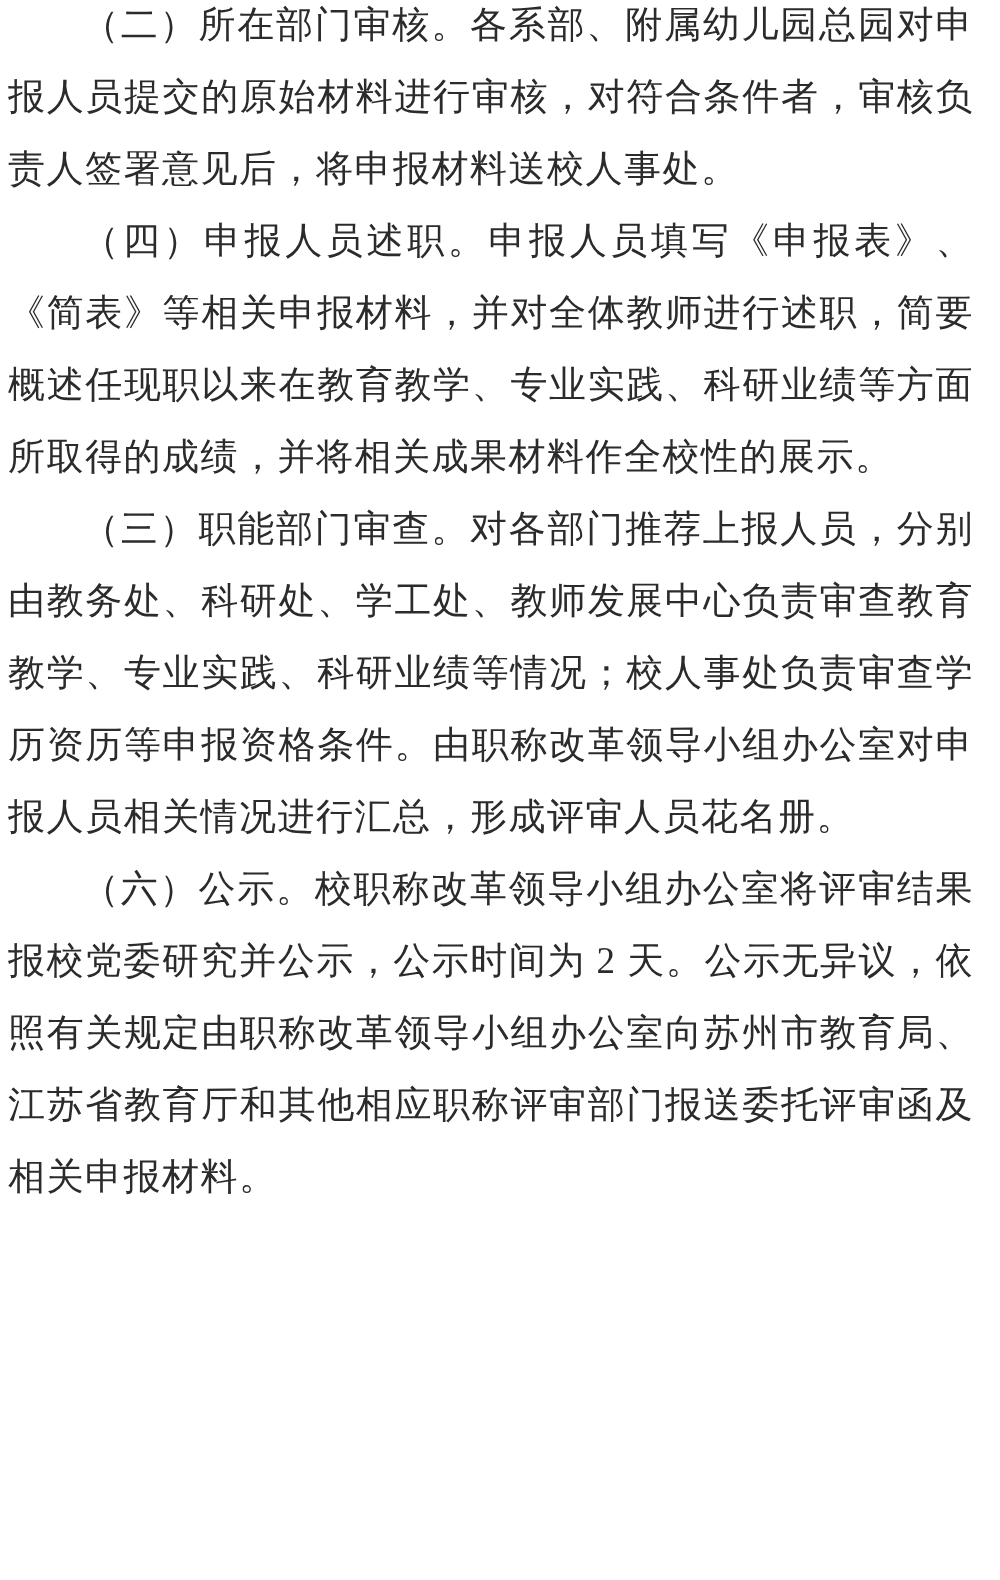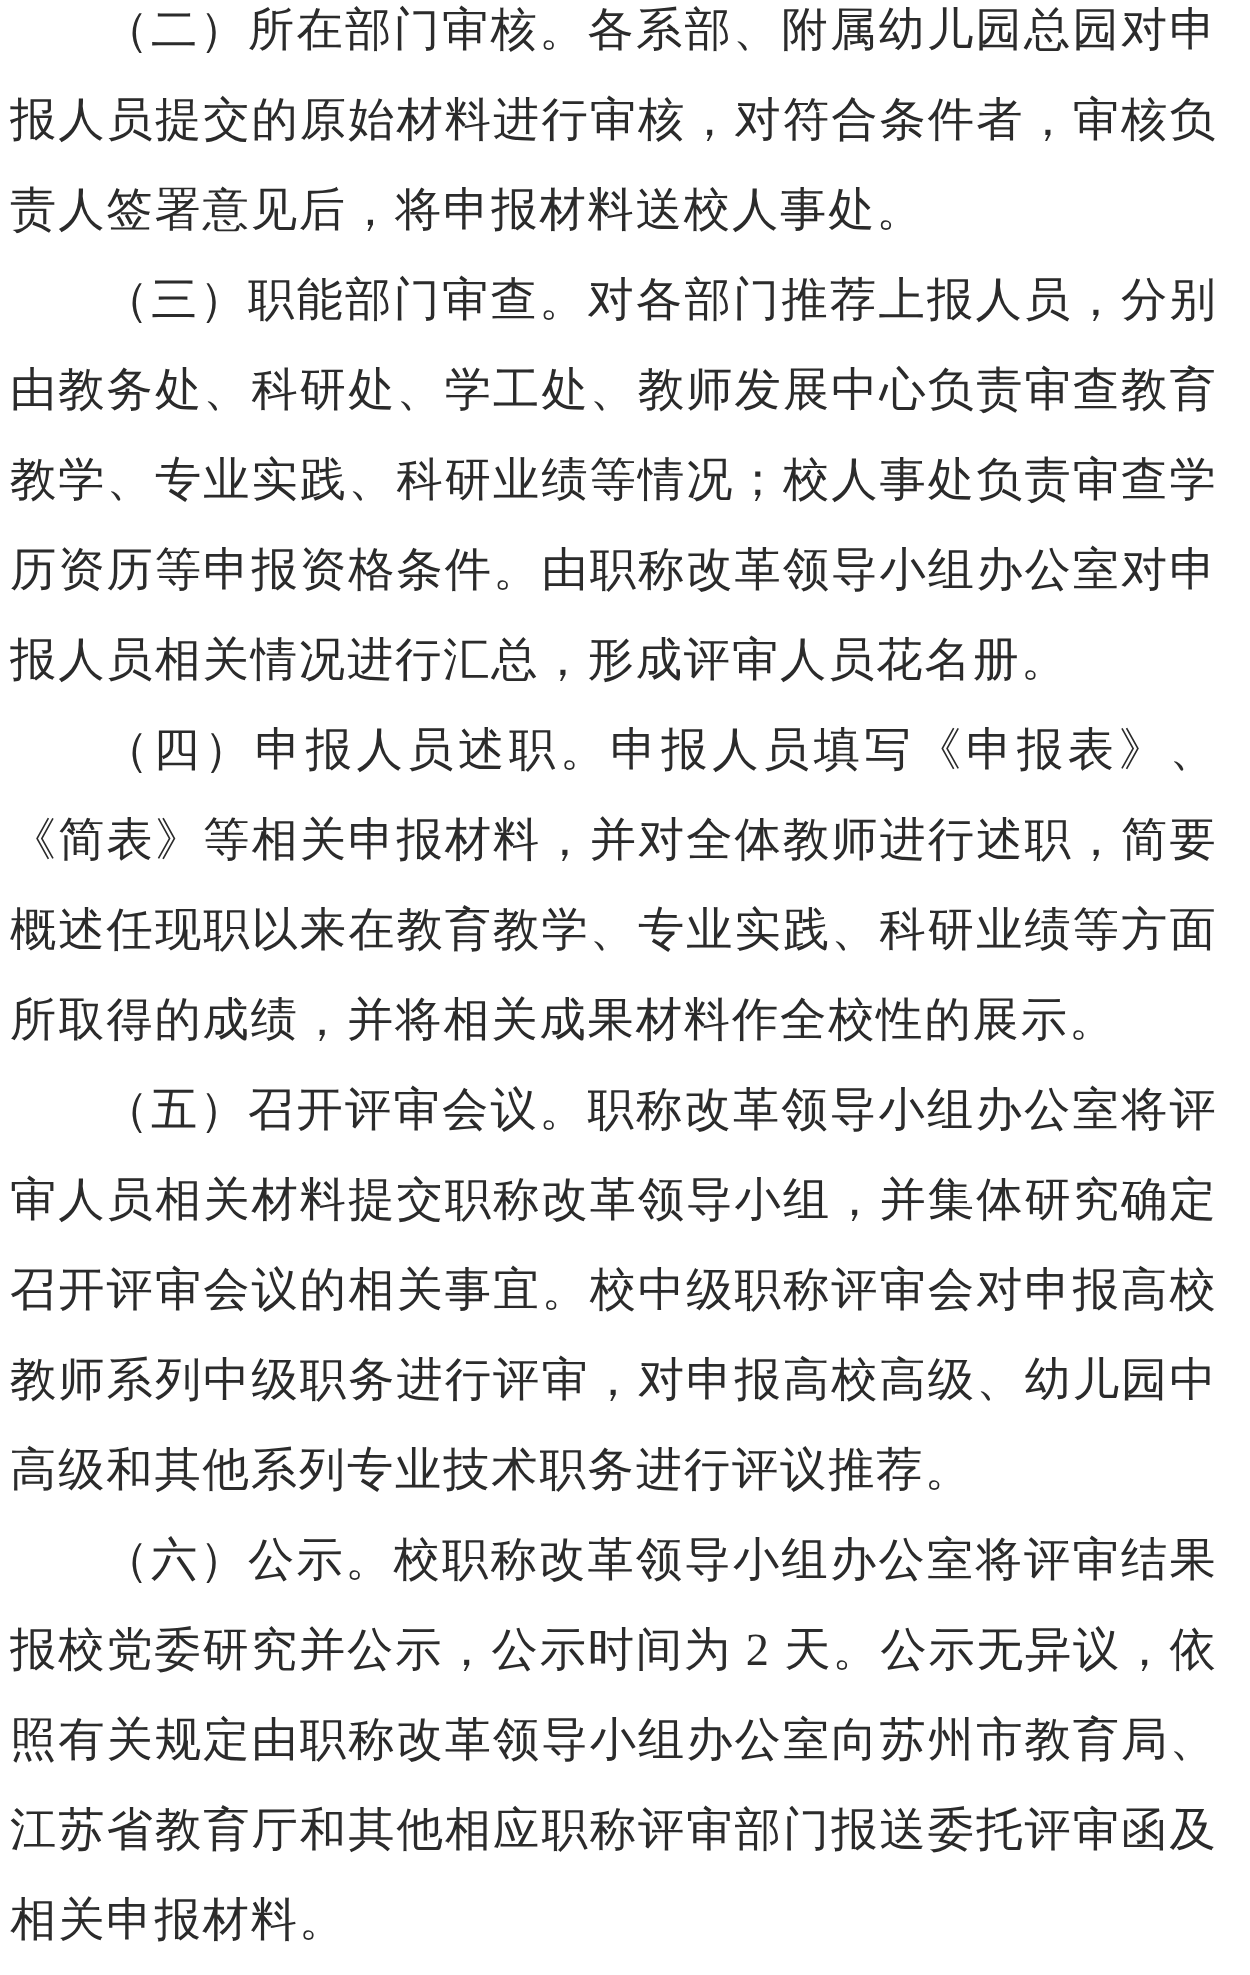--- a/index.html
+++ b/index.html
@@ -34,17 +34,16 @@
     text-justify: inter-character;
     text-indent: 2em;
     word-break: break-all;
   }
 </style>
 </head>
 <body>
 
 <div class="page">
   <p class="para">（二）所在部门审核。各系部、附属幼儿园总园对申报人员提交的原始材料进行审核，对符合条件者，审核负责人签署意见后，将申报材料送校人事处。</p>
+  <p class="para">（四）申报人员述职。申报人员填写《申报表》、《简表》等相关申报材料，并对全体教师进行述职，简要概述任现职以来在教育教学、专业实践、科研业绩等方面所取得的成绩，并将相关成果材料作全校性的展示。</p>
   <p class="para">（三）职能部门审查。对各部门推荐上报人员，分别由教务处、科研处、学工处、教师发展中心负责审查教育教学、专业实践、科研业绩等情况；校人事处负责审查学历资历等申报资格条件。由职称改革领导小组办公室对申报人员相关情况进行汇总，形成评审人员花名册。</p>
-  <p class="para">（四）申报人员述职。申报人员填写《申报表》、《简表》等相关申报材料，并对全体教师进行述职，简要概述任现职以来在教育教学、专业实践、科研业绩等方面所取得的成绩，并将相关成果材料作全校性的展示。</p>
-  <p class="para">（五）召开评审会议。职称改革领导小组办公室将评审人员相关材料提交职称改革领导小组，并集体研究确定召开评审会议的相关事宜。校中级职称评审会对申报高校教师系列中级职务进行评审，对申报高校高级、幼儿园中高级和其他系列专业技术职务进行评议推荐。</p>
   <p class="para">（六）公示。校职称改革领导小组办公室将评审结果报校党委研究并公示，公示时间为 2 天。公示无异议，依照有关规定由职称改革领导小组办公室向苏州市教育局、江苏省教育厅和其他相应职称评审部门报送委托评审函及相关申报材料。</p>
 </div>
 
 </body></html>

